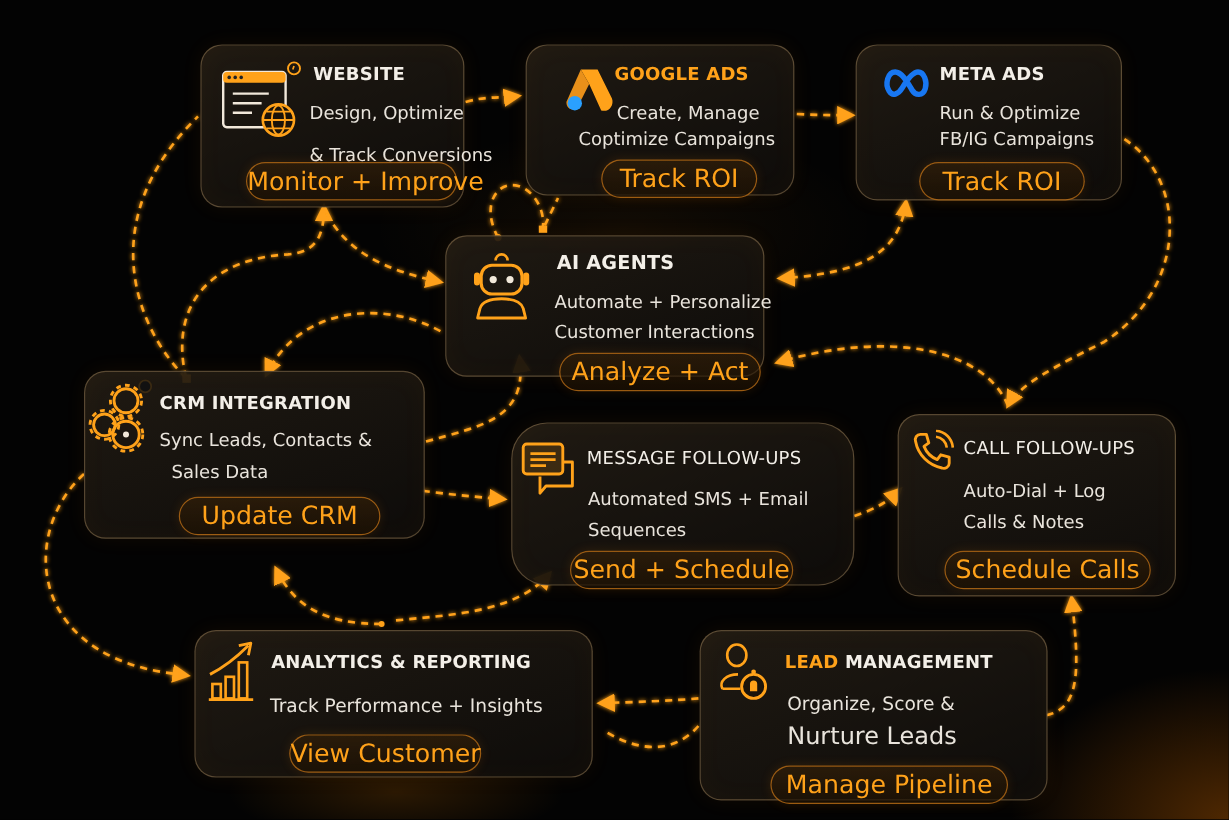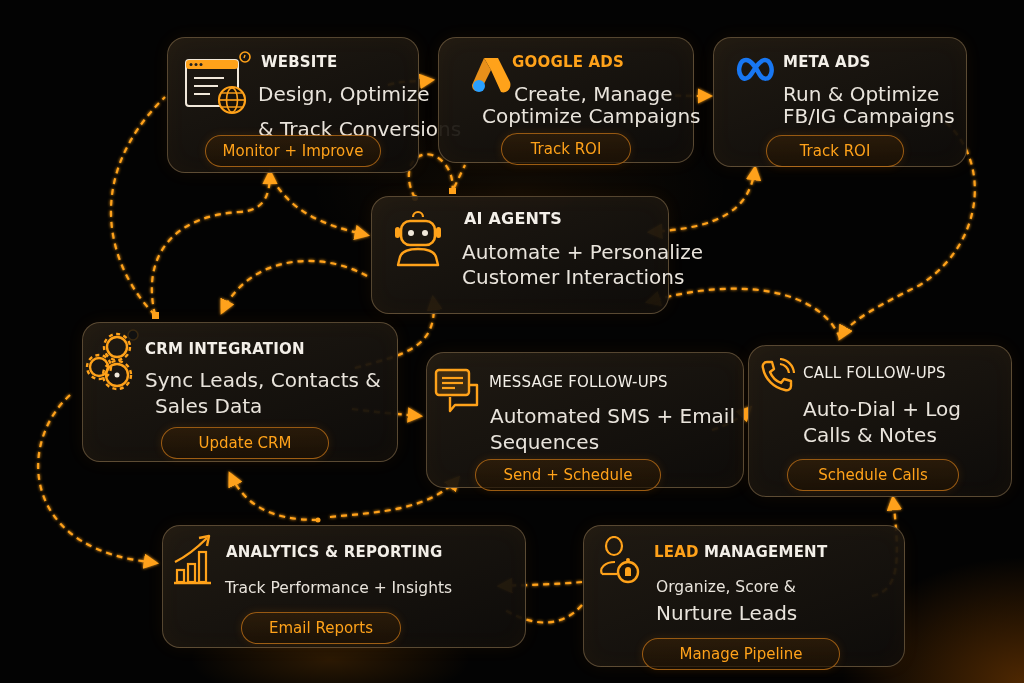--- a/index.html
+++ b/index.html
@@ -15,37 +15,36 @@
       radial-gradient(ellipse 200px 60px at 330px 660px, rgba(255,140,0,0.16), rgba(0,0,0,0) 70%),
       radial-gradient(ellipse 300px 120px at 520px 190px, rgba(255,150,20,0.06), rgba(0,0,0,0) 70%);
   }
   svg.wires { position:absolute; left:0; top:0; }
   .card {
     position:absolute;
     border:1px solid rgba(170,140,95,0.45);
     border-radius:18px;
     background:linear-gradient(160deg, rgba(34,28,20,0.92), rgba(14,12,10,0.95));
     box-shadow:0 0 18px rgba(255,140,0,0.06), inset 0 0 24px rgba(255,160,40,0.03);
-    padding-left:32px;
   }
   .icon { position:absolute; }
   .title {
     position:absolute; color:#f3efe8; font-weight:bold; font-size:15px;
     letter-spacing:0.2px; white-space:nowrap;
   }
   .title .accent { color:#ffa21a; }
   .title.orange { color:#ffa21a;text-align:center; }
   .desc {
-    position:absolute; color:#e9e4dc; font-size:20px; line-height:23px; white-space:nowrap;
+    position:absolute; color:#e9e4dc; font-size:15px; line-height:23px; white-space:nowrap;
   }
   .pill {
     position:absolute; height:30px; border-radius:16px;
     border:1px solid rgba(255,150,30,0.55);
     background:linear-gradient(180deg, rgba(60,36,8,0.55), rgba(30,18,4,0.7));
-    color:#ffa21a; font-size:15px; line-height:30px; text-align:center;
+    color:#ffa21a; font-size:21px; line-height:30px; text-align:center;
     box-shadow:0 0 10px rgba(255,140,0,0.12);
     cursor:pointer; white-space:nowrap;
   }
 </style>
 </head>
 <body>
 
 <div class="bg-glow"></div>
 
 <svg class="wires" width="1024" height="683">
@@ -142,42 +141,43 @@
     <rect x="13" y="18" width="34" height="24" rx="9" fill="none" stroke="#ffa21a" stroke-width="2.6"></rect>
     <rect x="7" y="24" width="5" height="11" rx="2.5" fill="#ffa21a"></rect>
     <rect x="48" y="24" width="5" height="11" rx="2.5" fill="#ffa21a"></rect>
     <circle cx="23" cy="30" r="3" fill="#f1e8da"></circle>
       <circle cx="37" cy="30" r="3" fill="#f1e8da"></circle>
     <path d="M10,62 L12,54 C14,48 20,46 30,46 C40,46 46,48 48,54 L50,62 Z" fill="none" stroke="#ffa21a" stroke-width="2.4" stroke-linejoin="round"></path>
   </svg>
   <div class="title" style="left:92px;top:12px;font-size:16px;">AI AGENTS</div>
   <div class="desc" style="left:90px;top:44px;">Automate + Personalize</div>
   <div class="desc" style="left:90px;top:69px;">Customer Interactions</div>
-</div>
-
-<div class="card" style="left:70px;top:322px;width:282px;height:138px;margin-left:12px;">
+  <div class="pill" style="left:94px;top:97px;width:166px;">Analyze + Act</div>
+</div>
+
+<div class="card" style="left:70px;top:309px;width:282px;height:138px;">
   <svg class="icon" width="58" height="62" style="left:0px;top:6px;" viewBox="0 0 58 62">
     <g fill="none" stroke="#ffa21a" stroke-width="2.4">
       <circle cx="34" cy="18" r="10"></circle>
       <circle cx="34" cy="18" r="13" stroke-dasharray="4 3.5"></circle>
       <circle cx="16" cy="38" r="9"></circle>
       <circle cx="16" cy="38" r="12" stroke-dasharray="4 3.5"></circle>
       <circle cx="34" cy="46" r="11"></circle>
       <circle cx="34" cy="46" r="14" stroke-dasharray="4 3.5"></circle>
     </g>
     <circle cx="34" cy="46" r="2.5" fill="#f1e8da"></circle>
     <circle cx="50" cy="6" r="5" fill="#111" stroke="#3a2a12" stroke-width="1.5"></circle>
   </svg>
   <div class="title" style="left:62px;top:17px;">CRM INTEGRATION</div>
   <div class="desc" style="left:62px;top:46px;">Sync Leads, Contacts &amp;</div>
   <div class="desc" style="left:72px;top:72px;">Sales Data</div>
   <div class="pill" style="left:78px;top:104px;width:166px;">Update CRM</div>
 </div>
 
-<div class="card" style="left:426px;top:352px;width:284px;height:134px;">
+<div class="card" style="left:426px;top:352px;width:284px;height:134px;border-radius:30px;">
   <svg class="icon" width="48" height="48" style="left:6px;top:14px;" viewBox="0 0 48 48">
     <rect x="3" y="3" width="33" height="25" rx="3" fill="rgba(255,162,26,0.15)" stroke="#ffa21a" stroke-width="2.4"></rect>
     <line x1="9" y1="11" x2="30" y2="11" stroke="#ffa21a" stroke-width="2.2"></line>
     <line x1="9" y1="16" x2="30" y2="16" stroke="#ffa21a" stroke-width="2.2"></line>
     <line x1="9" y1="21" x2="22" y2="21" stroke="#ffa21a" stroke-width="2.2"></line>
     <path d="M36,18 L44,18 L44,38 L22,38 L17,44 L17,30" fill="none" stroke="#ffa21a" stroke-width="2.4" stroke-linejoin="round"></path>
   </svg>
   <div class="title" style="left:62px;top:20px;font-weight:normal;">MESSAGE FOLLOW-UPS</div>
   <div class="desc" style="left:63px;top:52px;">Automated SMS + Email</div>
   <div class="desc" style="left:63px;top:78px;">Sequences</div>
@@ -202,21 +202,21 @@
     <path d="M26,4 L36,2 L34,12" fill="none" stroke="#ffa21a" stroke-width="2.4" stroke-linejoin="round"></path>
     <g fill="none" stroke="#ffa21a" stroke-width="2.2">
       <rect x="4" y="36" width="7" height="12"></rect>
       <rect x="15" y="30" width="7" height="18"></rect>
       <rect x="26" y="18" width="7" height="30"></rect>
     </g>
     <line x1="1" y1="49" x2="38" y2="49" stroke="#ffa21a" stroke-width="2.4"></line>
   </svg>
   <div class="title" style="left:63px;top:17px;">ANALYTICS &amp; REPORTING</div>
   <div class="desc" style="left:62px;top:51px;font-size:15.5px;">Track Performance + Insights</div>
-  <div class="pill" style="left:78px;top:86px;width:158px;">Email Reports</div>
+  <div class="pill" style="left:78px;top:86px;width:158px;">View Customer</div>
 </div>
 
 <div class="card" style="left:583px;top:525px;width:288px;height:140px;">
   <svg class="icon" width="44" height="48" style="left:15px;top:10px;" viewBox="0 0 44 48">
     <ellipse cx="15" cy="10" rx="8" ry="9" fill="none" stroke="#ffa21a" stroke-width="2.2"></ellipse>
     <path d="M3,38 C0,32 6,26 16,26" fill="none" stroke="#ffa21a" stroke-width="2.2"></path>
     <path d="M3,38 L18,38" fill="none" stroke="#ffa21a" stroke-width="2.2"></path>
     <circle cx="29" cy="36" r="10" fill="#1a130a" stroke="#ffa21a" stroke-width="2.4"></circle>
     <path d="M26,40 L26,34 A3,3 0 0 1 32,34 L32,40 Z" fill="#ffa21a"></path>
     <circle cx="29" cy="24" r="2" fill="#ffa21a"></circle>

